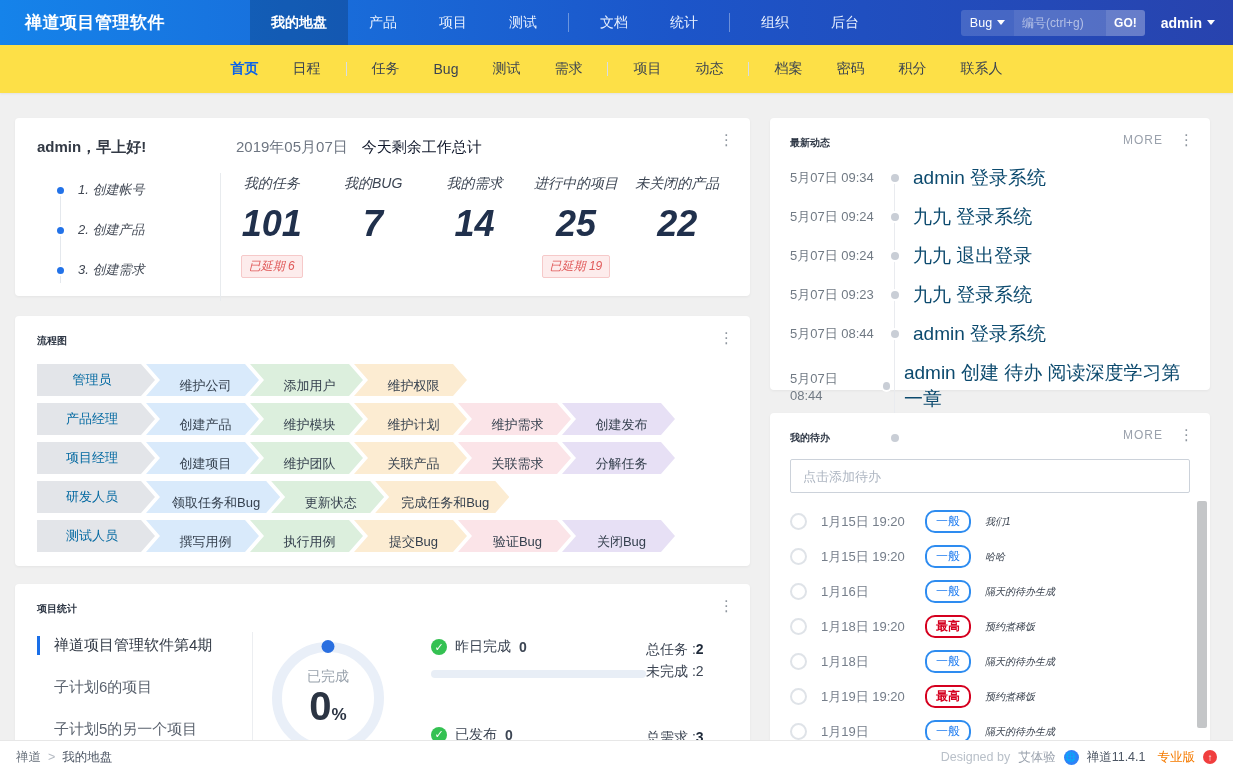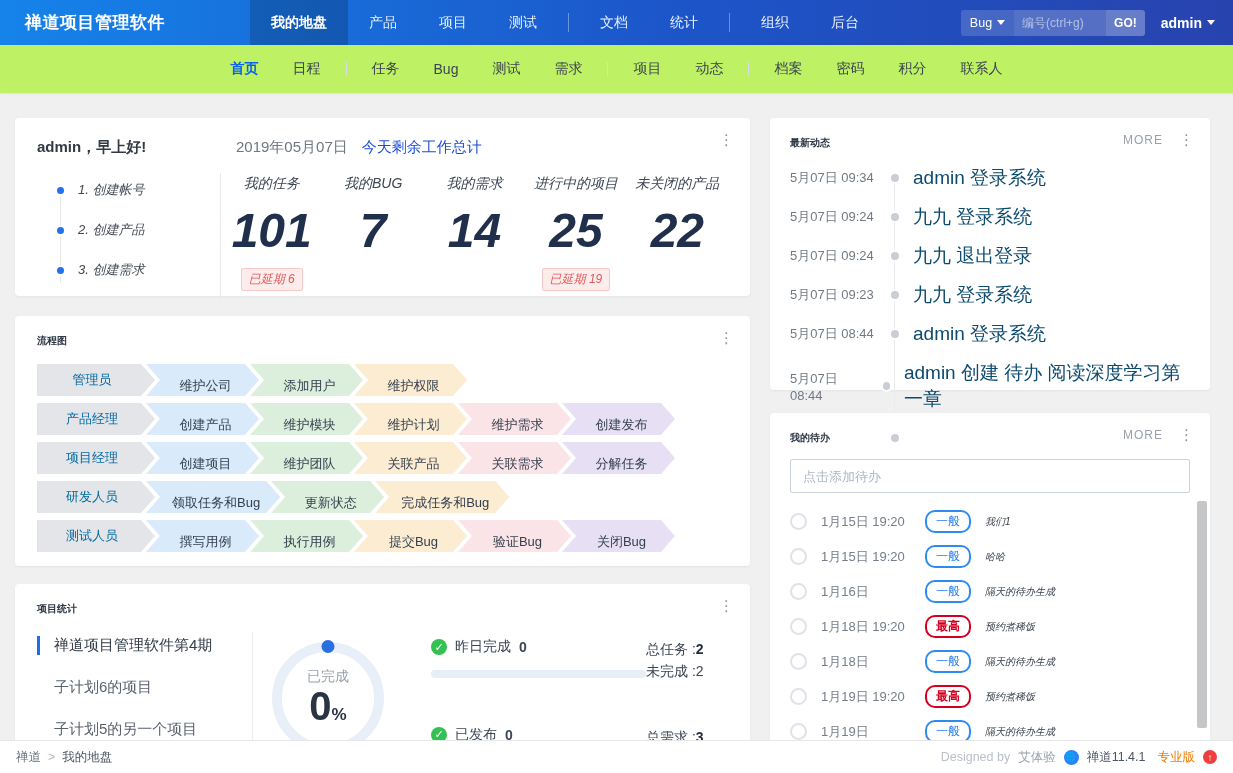--- a/index.html
+++ b/index.html
@@ -17,51 +17,51 @@
   .tn-right { margin-left:auto; display:flex; align-items:center; padding-right:18px; }
   .searchbox { display:flex; align-items:stretch; height:26px; border-radius:3px; overflow:hidden; font-size:12.5px; }
   .search-type { background:rgba(255,255,255,.16); display:flex; align-items:center; gap:5px; padding:0 9px; cursor:pointer; }
   .caret { width:0; height:0; border-left:4px solid transparent; border-right:4px solid transparent; border-top:5px solid #fff; display:inline-block; }
   .search-input { width:92px; background:rgba(255,255,255,.22); border:none; outline:none; color:#fff; padding:0 8px; font-size:12px; }
   .search-input::placeholder { color:rgba(255,255,255,.55); }
   .go-btn { background:rgba(255,255,255,.3); border:none; color:#fff; font-size:12px; font-weight:bold; padding:0 8px; cursor:pointer; }
   .user-menu { display:flex; align-items:center; gap:5px; margin-left:16px; font-size:14px; font-weight:bold; cursor:pointer; }
 
   
-  .subnav { height:48px; background:#bef264; display:flex; align-items:center; justify-content:center; box-shadow:0 1px 2px rgba(0,0,0,.06); position:relative; z-index:2; }
+  .subnav { height:48px; background:#fde047; display:flex; align-items:center; justify-content:center; box-shadow:0 1px 2px rgba(0,0,0,.06); position:relative; z-index:2; }
   .sn-item { font-size:14px; color:#3c4450; padding:0 17px; cursor:pointer; }
   .sn-item.active { color:#0b63e9; font-weight:bold; }
   .sn-sep { width:1px; height:14px; background:#d9dde2; margin:0 8px; }
 
   
   .content { display:flex; padding:25px 23px 0 15px; align-items:flex-start; }
   .col-left { width:735px; margin-right:20px; }
   .col-right { width:440px; }
   .card { background:#fff; border-radius:4px; box-shadow:0 1px 3px rgba(0,0,0,.05); position:relative; }
   .card-title { font-size:10px; font-weight:bold; color:#2e3745; }
   .card-tools { position:absolute; top:14px; right:14px; display:flex; align-items:center; gap:14px; }
   .more-link { font-size:12px; color:#9aa1ac; letter-spacing:1px; cursor:pointer; }
   .dots-icon { color:#8f969f; font-size:15px; line-height:1; cursor:pointer; padding:0 2px; }
 
   
   .greet { height:178px; margin-bottom:20px; padding:20px 22px; }
   .greet-head { display:flex; align-items:baseline; }
   .greet-title { width:183px; font-size:15px; font-weight:bold; color:#333a45; }
   .greet-date { font-size:15px; color:#6e7682; margin-left:16px; }
-  .greet-sub { font-size:15px; color:#1d4ed8; margin-left:14px;text-align:center; }
+  .greet-sub { font-size:15px; color:#0f172a; margin-left:14px;text-align:center; }
   .greet-body { display:flex; margin-top:16px;font-style:italic; }
   .steps { width:183px; padding-top:8px; position:relative; }
   .steps::before { content:""; position:absolute; left:23px; top:18px; bottom:18px; width:1px; background:#e4e8ed; }
   .step { display:flex; align-items:center; margin-bottom:22px; position:relative; }
   .step-dot { width:7px; height:7px; border-radius:50%; background:#2272e8; margin:0 14px 0 20px; position:relative; z-index:1; box-shadow:0 0 0 2px #fff; }
   .step-label { font-size:13px; color:#414854; }
   .greet-stats { flex:1; display:flex; border-left:1px solid #e8ebee; padding-top:2px; }
   .gstat { flex:1; text-align:center; }
   .gstat-label { font-size:14px; color:#3c4553; }
-  .gstat-value { font-size:48px; font-weight:bold; color:#20304c; margin-top:10px; font-family:"Liberation Sans","DejaVu Sans",sans-serif; }
+  .gstat-value { font-size:36px; font-weight:bold; color:#20304c; margin-top:10px; font-family:"Liberation Sans","DejaVu Sans",sans-serif; }
   .gstat-badge { display:inline-block; margin-top:10px; font-size:12px; color:#e05a5a; background:#fdecec; border:1px solid #f6c9c9; border-radius:2px; padding:2px 7px; }
 
   
   .flow { height:250px; margin-bottom:18px; padding:18px 22px; }
   .flow-rows { margin-top:16px; }
   .flow-row { display:flex; margin-bottom:7px; height:32px; }
   .chev { height:32px; display:flex; align-items:center; justify-content:center; font-size:13px; color:#35404e; }
   .chev-role { width:118px; background:#e3e5e9; color:#0369a1; clip-path:polygon(0 0,calc(100% - 14px) 0,100% 50%,calc(100% - 14px) 100%,0 100%); padding-right:8px; }
   .chev-step { min-width:113px; padding:12px 20px 0 26px; margin-left:-9px; clip-path:polygon(0 0,calc(100% - 14px) 0,100% 50%,calc(100% - 14px) 100%,0 100%,14px 50%); }
 

